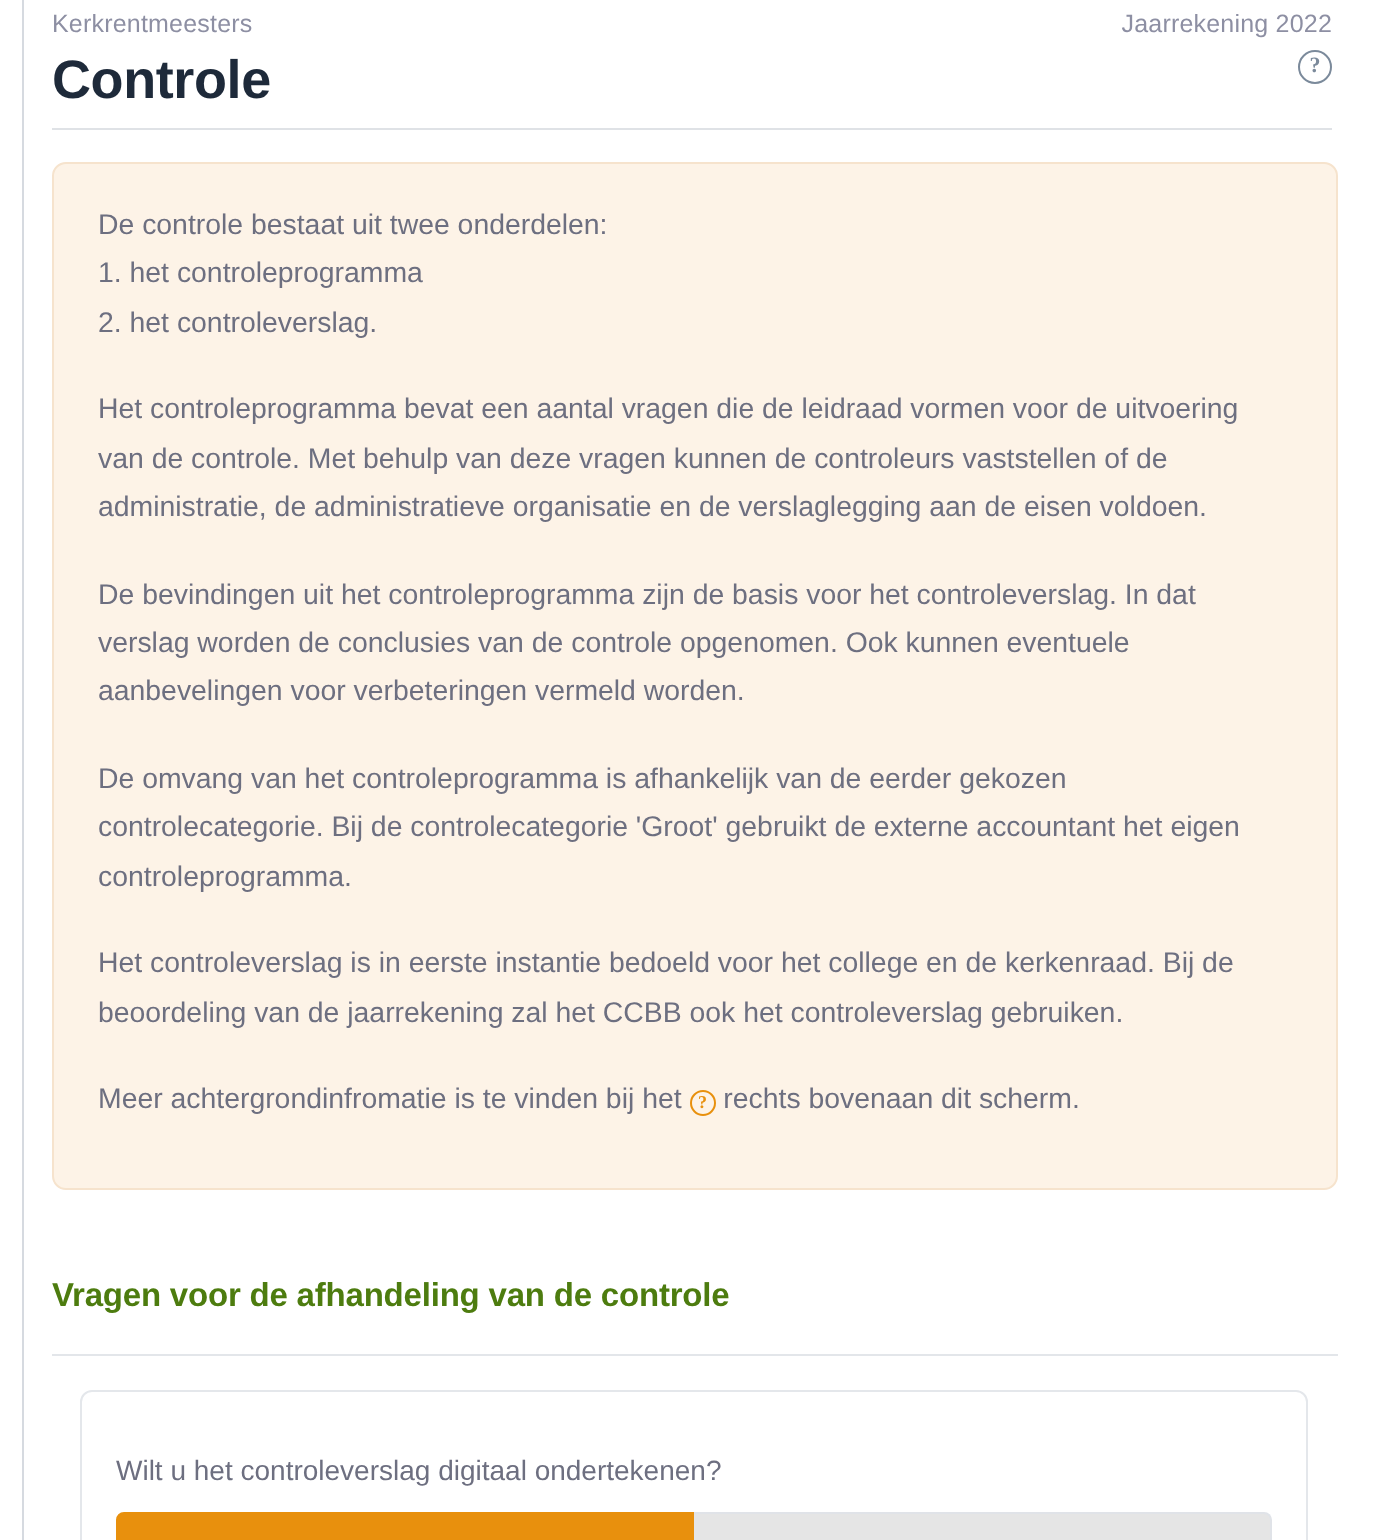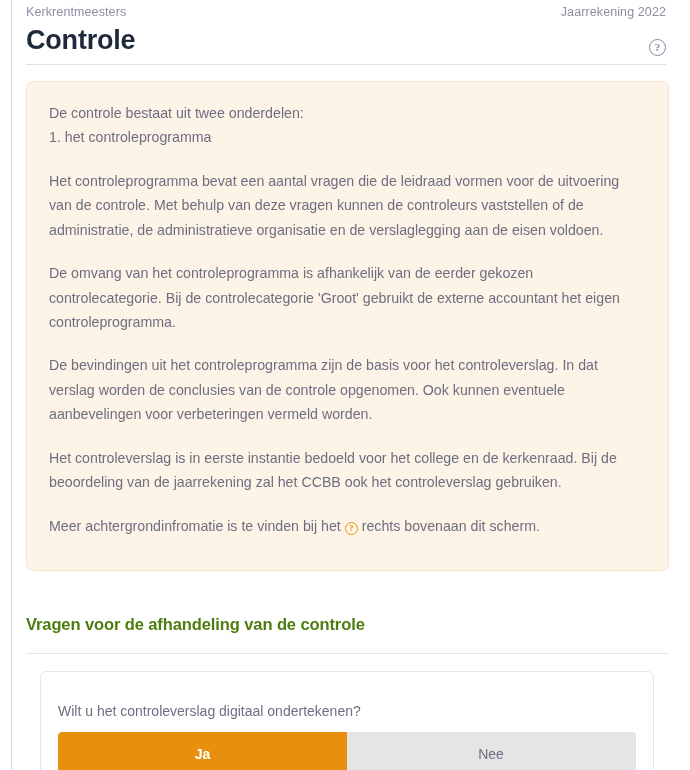--- a/index.html
+++ b/index.html
@@ -46,21 +46,21 @@
     font-size: 12.5px;
     color: #8d8fa3;
     letter-spacing: .1px;
   }
   .crumb-left { color: #8d8fa3; }
   .crumb-right { color: #8d8fa3; }
 
   
   .title-row {
     display: flex;
-    align-items: flex-end;
+    align-items: flex-start;
     justify-content: space-between;
     margin-top: 6px;
     padding-bottom: 8px;
     border-bottom: 1px solid #dfe2e6;
   }
   h1.page-title {
     margin: 0;
     font-size: 27px;
     line-height: 1.15;
     font-weight: bold;
@@ -198,27 +198,28 @@
   <div class="title-row">
     <h1 class="page-title">Controle</h1>
     <span class="help-circle">?</span>
   </div>
 
   <div class="info-panel">
 
     <p class="tight">
       <span class="list-line">De controle bestaat uit twee onderdelen:</span>
       <span class="list-line">1. het controleprogramma</span>
+      <span class="list-line">2. het controleverslag.</span>
     </p>
 
     <p style="margin-top:19px">Het controleprogramma bevat een aantal vragen die de leidraad vormen voor de uitvoering van de controle. Met behulp van deze vragen kunnen de controleurs vaststellen of de administratie, de administratieve organisatie en de verslaglegging aan de eisen voldoen.</p>
 
+    <p>De bevindingen uit het controleprogramma zijn de basis voor het controleverslag. In dat verslag worden de conclusies van de controle opgenomen. Ook kunnen eventuele aanbevelingen voor verbeteringen vermeld worden.</p>
+
     <p>De omvang van het controleprogramma is afhankelijk van de eerder gekozen controlecategorie. Bij de controlecategorie 'Groot' gebruikt de externe accountant het eigen controleprogramma.</p>
-
-    <p>De bevindingen uit het controleprogramma zijn de basis voor het controleverslag. In dat verslag worden de conclusies van de controle opgenomen. Ook kunnen eventuele aanbevelingen voor verbeteringen vermeld worden.</p>
 
     <p>Het controleverslag is in eerste instantie bedoeld voor het college en de kerkenraad. Bij de beoordeling van de jaarrekening zal het CCBB ook het controleverslag gebruiken.</p>
 
     <p><span>Meer achtergrondinfromatie is te vinden bij het </span><span class="help-inline">?</span><span> rechts bovenaan dit scherm.</span></p>
 
   </div>
 
   <h2 class="section-title">Vragen voor de afhandeling van de controle</h2>
 
   <div class="question-card">

